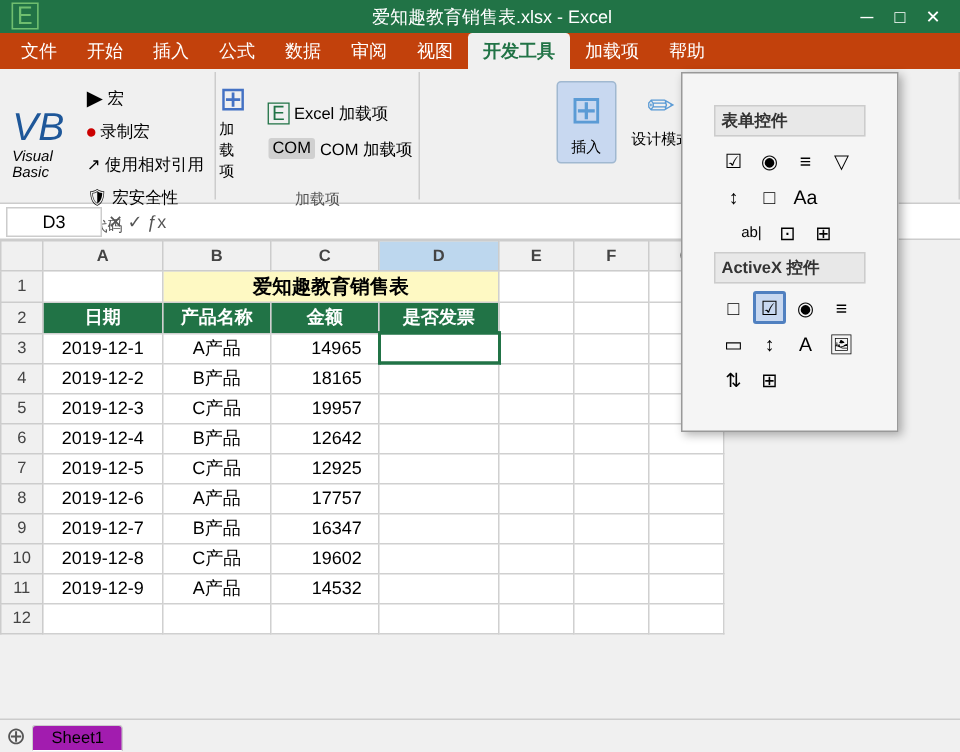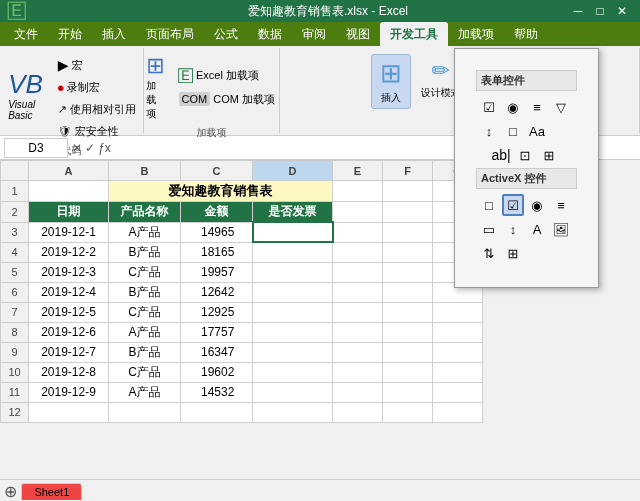--- a/index.html
+++ b/index.html
@@ -15,21 +15,21 @@
       padding: 0 8px;
       font-size: 12px;
       justify-content: space-between;
     }
     .title-bar-title { flex: 1; text-align: center; }
     .title-bar-controls { display: flex; gap: 2px; }
     .title-btn { width: 20px; height: 20px; background: transparent; border: none; color: white; cursor: pointer; font-size: 12px; display: flex; align-items: center; justify-content: center; }
 
     
     .ribbon-tabs {
-      background: #4d7c0f;
+      background: #c2410c;
       display: flex;
       padding: 0 4px;
       height: 24px;
     }
     .ribbon-tab {
       color: white;
       padding: 4px 10px;
       font-size: 12px;
       cursor: pointer;
       display: flex;
@@ -172,21 +172,21 @@
       border: 1px solid #d0d0d0;
       padding: 1px 4px;
       height: 20px;
       white-space: nowrap;
       background: white;
       cursor: cell;
     }
     .cell.active-cell { background: white; outline: 2px solid #217346; outline-offset: -1px; }
     .cell.header-row { background: #217346; color: white; text-align: center; font-weight: bold; }
     .cell.title-row { background: #fef9c3; text-align: center; font-size: 13px; font-weight: bold; }
-    .cell-number { text-align: left; padding-left: 20px; }
+    .cell-number { text-align: center; padding-left: 20px; }
     .cell-center { text-align: center; }
 
     
     .col-a { width: 80px; }
     .col-b { width: 72px; }
     .col-c { width: 72px; }
     .col-d { width: 80px; }
     .col-e { width: 50px; }
     .col-f { width: 50px; }
     .col-g { width: 50px; }
@@ -201,21 +201,21 @@
     }
     .sheet-tab {
       padding: 2px 12px;
       border: 1px solid #ccc;
       border-bottom: none;
       background: white;
       font-size: 11px;
       cursor: pointer;
       border-radius: 3px 3px 0 0;
     }
-    .sheet-tab.active { background: #ef4444; border-bottom: 1px solid white; }
+    .sheet-tab.active { background: #a21caf; border-bottom: 1px solid white; }
 
     .main-area {
       display: flex;
       flex-direction: column;
       height: calc(501px - 22px - 24px - 90px - 24px);
     }
 
     
     .insert-ribbon-btn {
       display: flex;
@@ -243,21 +243,20 @@
     <button class="title-btn">─</button>
     <button class="title-btn">□</button>
     <button class="title-btn close">✕</button>
   </div>
 </div>
 
 <div class="ribbon-tabs">
   <div class="ribbon-tab">文件</div>
   <div class="ribbon-tab">开始</div>
   <div class="ribbon-tab">插入</div>
-  <div class="ribbon-tab">页面布局</div>
   <div class="ribbon-tab">公式</div>
   <div class="ribbon-tab">数据</div>
   <div class="ribbon-tab">审阅</div>
   <div class="ribbon-tab">视图</div>
   <div class="ribbon-tab active">开发工具</div>
   <div class="ribbon-tab">加载项</div>
   <div class="ribbon-tab">帮助</div>
 </div>
 
 <div class="ribbon">
@@ -344,21 +343,21 @@
 
         <div class="popup-section-title">表单控件</div>
         <div class="popup-icons-row">
           <div class="popup-icon-btn" title="复选框">☑</div>
           <div class="popup-icon-btn" title="选项按钮">◉</div>
           <div class="popup-icon-btn" title="列表框">≡</div>
           <div class="popup-icon-btn" title="组合框">▽</div>
           <div class="popup-icon-btn" title="滚动条">↕</div>
           <div class="popup-icon-btn" title="按钮">□</div>
           <div class="popup-icon-btn" title="标签">Aa</div>
-          <div class="popup-icon-btn" title="编辑框" style="font-size:14px;margin-left:12px;">ab|</div>
+          <div class="popup-icon-btn" title="编辑框" style="font-size:10px;margin-left:12px;">ab|</div>
           <div class="popup-icon-btn" title="分组框">⊡</div>
           <div class="popup-icon-btn" title="数值调节">⊞</div>
         </div>
 
         <div class="popup-section-title" style="margin-top:0;">ActiveX 控件</div>
         <div class="popup-icons-row">
           <div class="popup-icon-btn" title="命令按钮">□</div>
           <div class="popup-icon-btn highlighted" title="复选框">☑</div>
           <div class="popup-icon-btn" title="选项按钮">◉</div>
           <div class="popup-icon-btn" title="列表框">≡</div>

